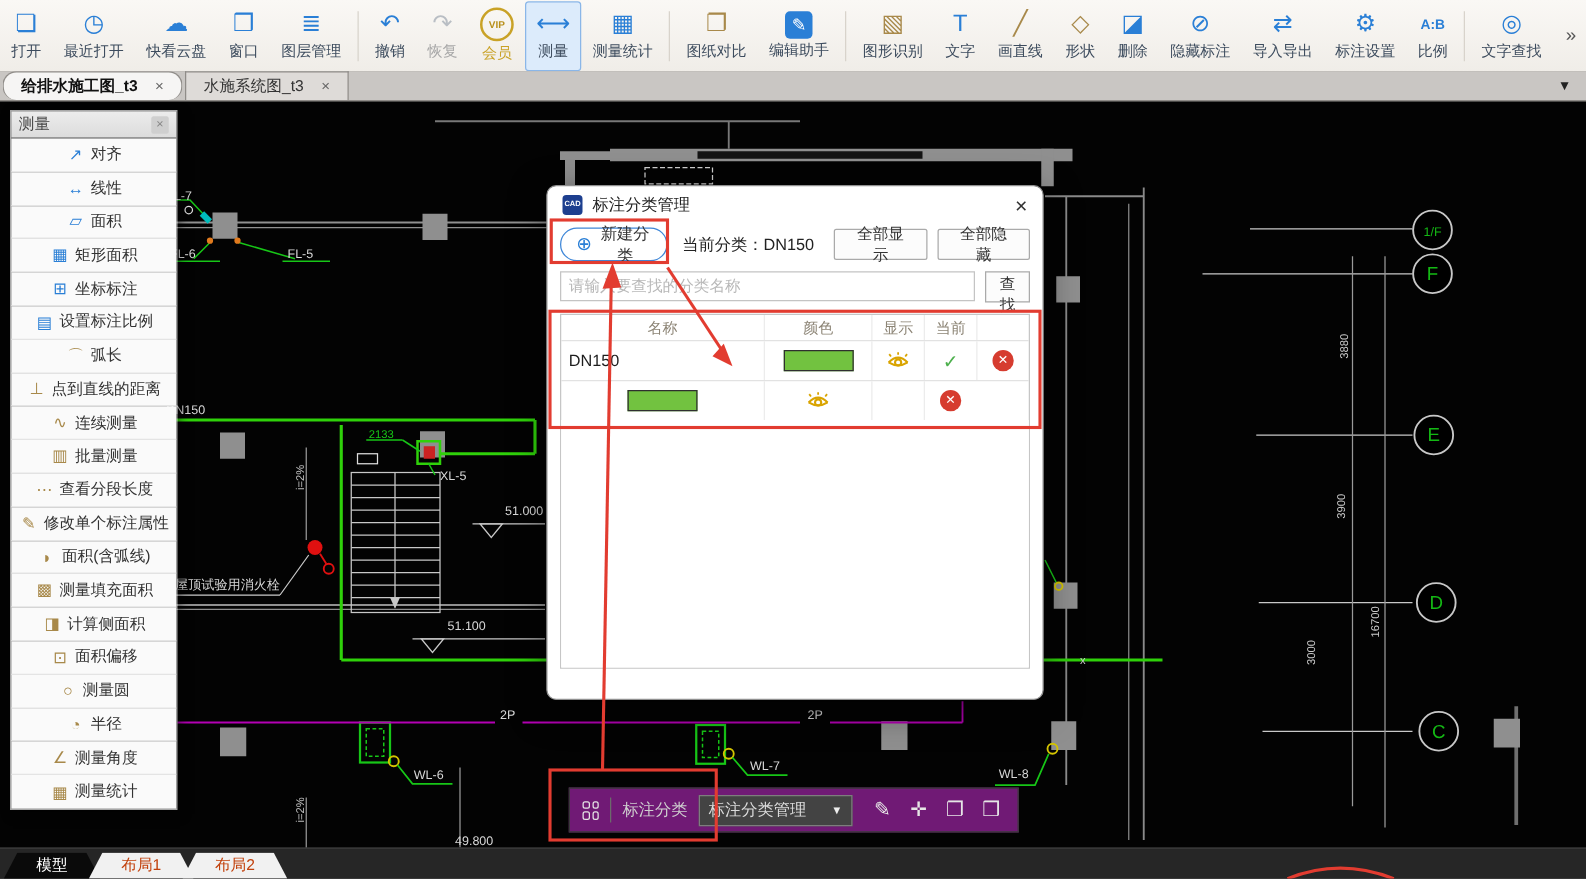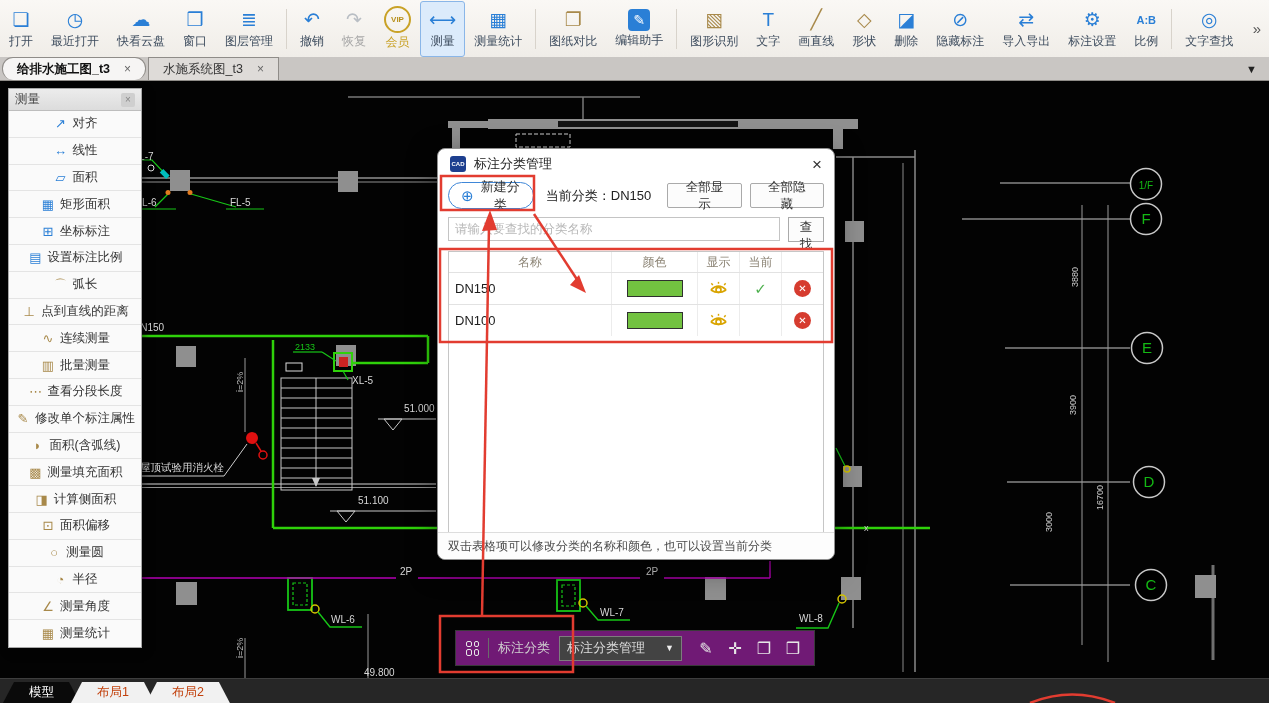--- a/index.html
+++ b/index.html
@@ -522,21 +522,20 @@
     </div>
     <div>
       <span class="chk">✓</span>
     </div>
     <div>
       <span class="delbtn">✕</span>
     </div>
   </div>
 
   <div class="tblrow">
-    <div class="cell-name">DN100</div>
     <div>
       <span class="swatch" style="background: rgb(114, 194, 64);"></span>
     </div>
     <div>
       <svg width="19" height="15" viewBox="0 0 20 15">
         <path d="M2 9 Q10 1 18 9" fill="none" stroke="#d9a400" stroke-width="1.8"></path>
         <path d="M2 9 Q10 14 18 9" fill="none" stroke="#d9a400" stroke-width="1.8"></path>
         <circle cx="10" cy="9" r="2.6" fill="none" stroke="#d9a400" stroke-width="1.8"></circle>
         <line x1="4" y1="4" x2="2.5" y2="2" stroke="#d9a400" stroke-width="1.5"></line>
         <line x1="10" y1="2.5" x2="10" y2="0.5" stroke="#d9a400" stroke-width="1.5"></line>
@@ -546,21 +545,20 @@
     <div>
       <span class="chk"></span>
     </div>
     <div>
       <span class="delbtn">✕</span>
     </div>
   </div>
 </div>
       <div class="tblfill"></div>
     </div>
-    <div class="dlg-note">双击表格项可以修改分类的名称和颜色，也可以设置当前分类</div>
   </div>
 
   <div class="btmbar">
     <span class="gridic">
       <span></span>
         <span></span>
         <span></span>
         <span></span>
     </span>
     <span class="btm-sep"></span>

